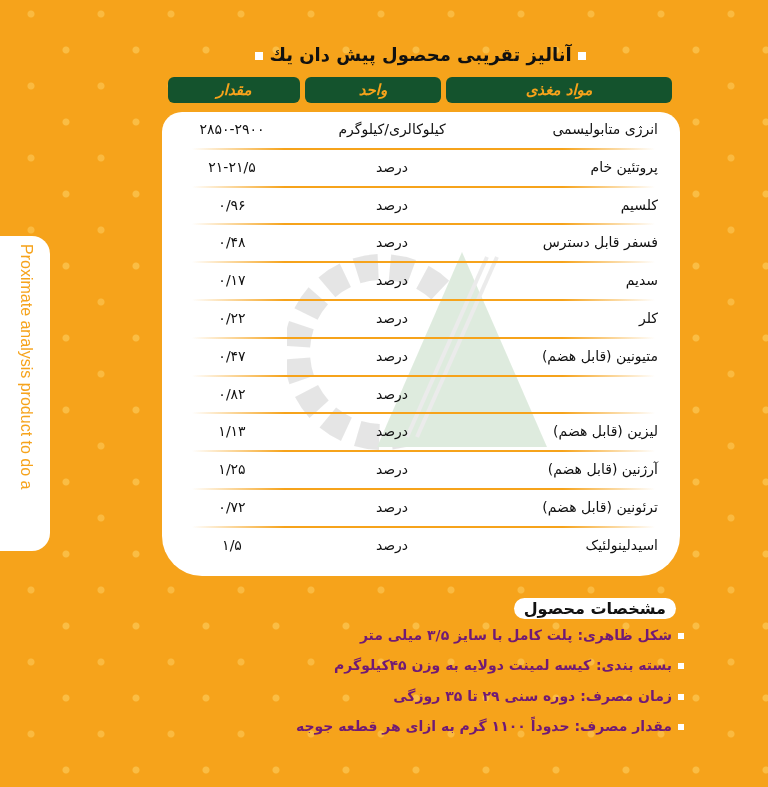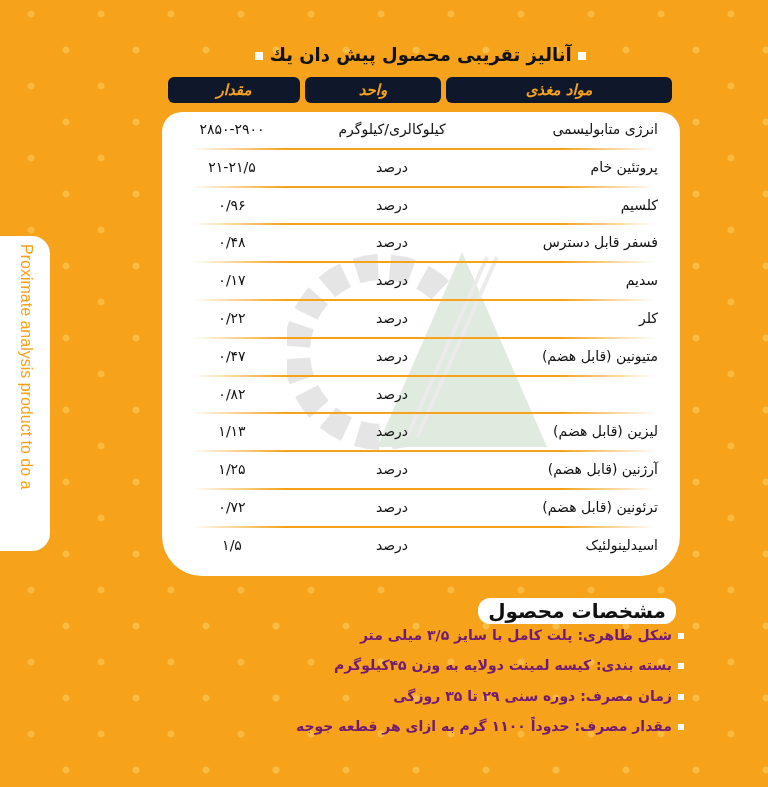--- a/index.html
+++ b/index.html
@@ -14,33 +14,33 @@
     background-image:
       radial-gradient(circle at 50% 50%, rgba(255,215,110,.45) 0 3px, transparent 4px);
     background-size:70px 72px;background-position:66px 50px;}
   .side-tab{position:absolute;left:0;top:236px;width:50px;height:315px;background:#fff;
     border-radius:0 18px 18px 0;}
   .side-text{position:absolute;left:35px;top:244px;transform-origin:0 0;transform:rotate(90deg);
     white-space:nowrap;color:#f6a31b;font-size:16px;font-family:"Liberation Sans",sans-serif;}
   .title{position:absolute;top:44px;left:168px;width:505px;text-align:center;direction:rtl;
     font-weight:bold;font-size:18px;color:#111;}
   .title .sq{display:inline-block;width:8px;height:8px;background:#fff;margin:0 6px;vertical-align:middle;}
-  .hdr{position:absolute;top:77px;height:26px;background:#0f172a;border-radius:6px;
+  .hdr{position:absolute;top:77px;height:26px;background:#14532d;border-radius:6px;
     text-align:center;line-height:26px;color:#f6a31b;font-weight:bold;font-style:italic;font-size:15px;direction:rtl;}
   .card{position:absolute;left:162px;top:112px;width:518px;height:464px;background:#fff;
     border-radius:20px 20px 40px 40px;overflow:hidden;}
   .watermark{position:absolute;left:125px;top:125px;width:260px;height:220px;opacity:.16;}
   .row{position:absolute;left:0;width:518px;height:37.8px;direction:rtl;font-size:14px;color:#111;}
   .row .name{position:absolute;right:22px;top:9px;}
   .row .unit{position:absolute;left:150px;width:160px;top:9px;text-align:center;}
   .row .val{position:absolute;left:15px;width:110px;top:9px;text-align:center;direction:ltr;letter-spacing:1px;}
   .row .div{position:absolute;left:30px;right:25px;bottom:0;height:2px;
     background:linear-gradient(90deg,rgba(246,163,27,0),#f6a31b 20%,#f6a31b 80%,rgba(246,163,27,0));}
   .spec-title{position:absolute;top:598px;right:92px;background:#fff;border-radius:12px;
-    padding:1px 10px;font-weight:bold;font-size:20px;color:#111;direction:rtl;}
+    padding:1px 10px;font-weight:bold;font-size:16px;color:#111;direction:rtl;}
   .spec{position:absolute;right:84px;direction:rtl;font-size:14px;font-weight:bold;color:#701a75;white-space:nowrap;}
   .spec .sq{display:inline-block;width:6px;height:6px;background:#fff;margin-left:6px;vertical-align:middle;}
 </style>
 </head>
 <body>
 
 <div class="pattern"></div>
 <div class="pattern2"></div>
 
 <div class="side-tab"></div>

